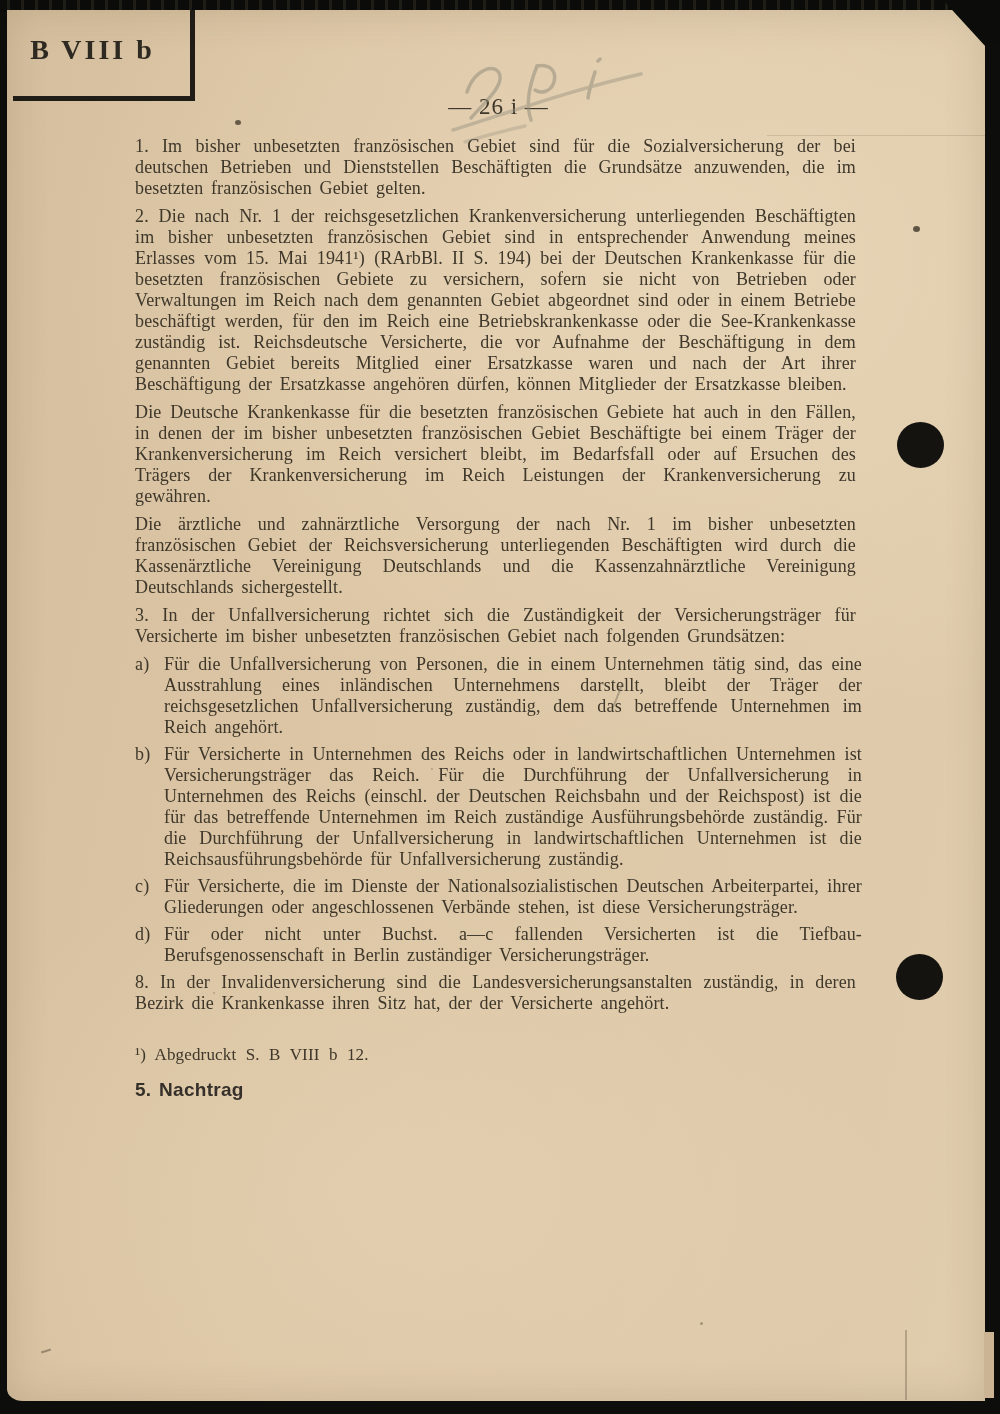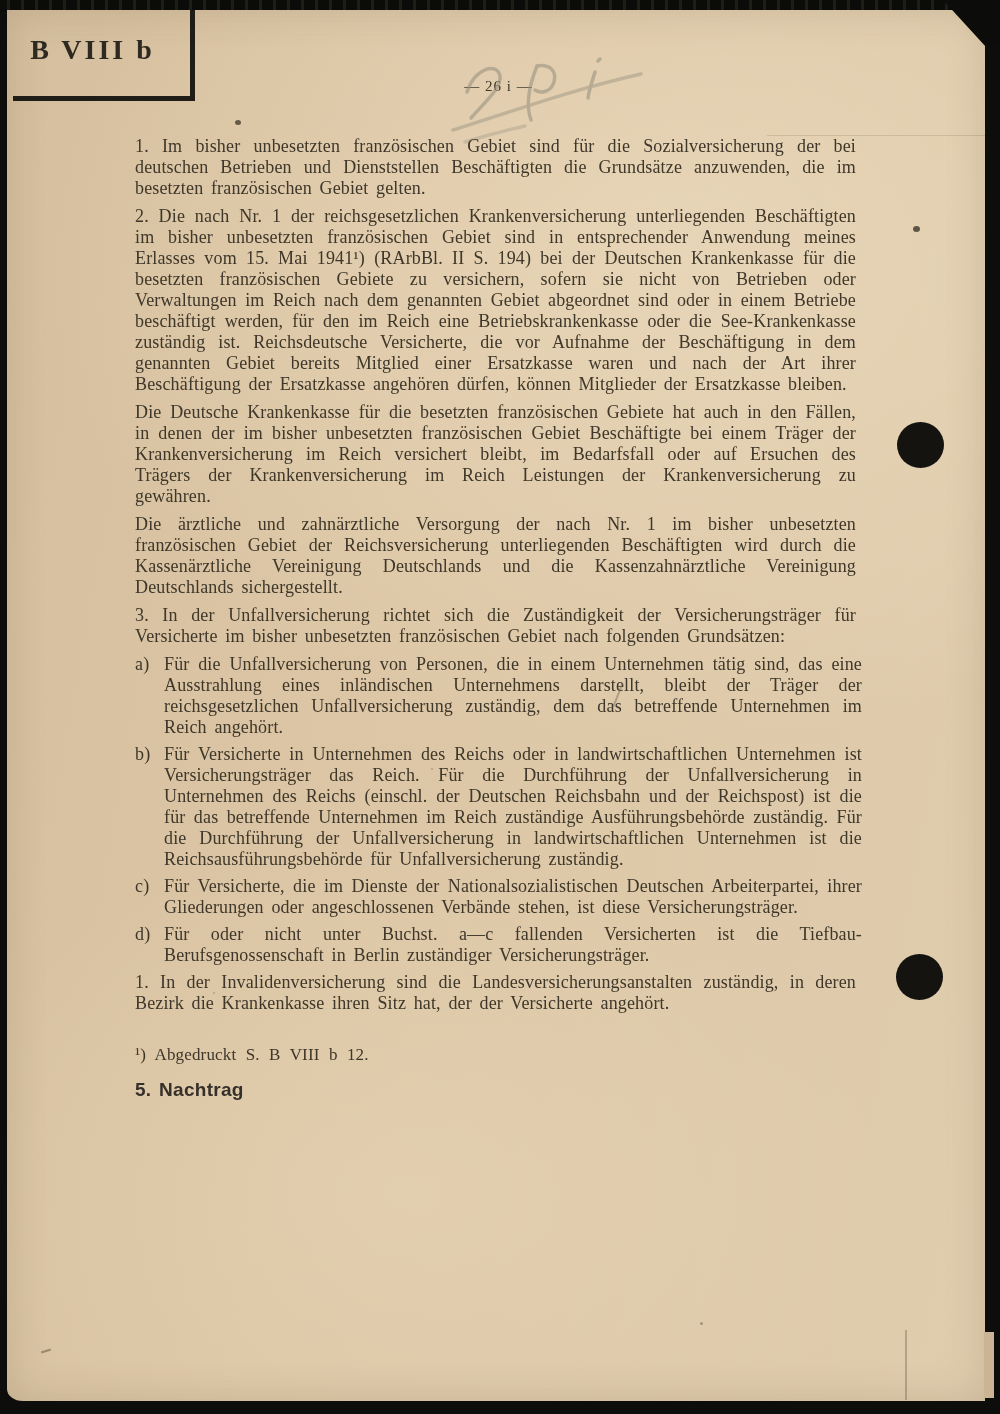--- a/index.html
+++ b/index.html
@@ -49,23 +49,23 @@
     box-sizing: border-box;
   }
   .corner-box span {
     position: absolute; left: 0; right: 18px; top: 24px;
     text-align: center;
     font-weight: bold; font-size: 28px; letter-spacing: 3px;
     color: #2f2a21;
   }
 
   .page-number {
-    position: absolute; left: 128px; top: 68px; width: 727px;
+    position: absolute; left: 128px; top: 84px; width: 727px;
     text-align: center;
-    font-size: 15px; letter-spacing: 1px;
+    font-size: 23px; letter-spacing: 1px;
     color: #3e372a;
   }
 
   .pencil-svg { position: absolute; left: 438px; top: 20px; width: 210px; height: 115px; }
 
   .crease {
     position: absolute; left: 760px; top: 125px; width: 218px; height: 1px;
     background: rgba(70,58,42,0.15);
   }
 
@@ -175,21 +175,21 @@
       </div>
       <div class="item">
         <span class="marker">c)</span>
         <span>Für Versicherte, die im Dienste der Nationalsozialistischen Deutschen Arbeiterpartei, ihrer Gliederungen oder angeschlossenen Verbände stehen, ist diese Versicherungsträger.</span>
       </div>
       <div class="item">
         <span class="marker">d)</span>
         <span>Für oder nicht unter Buchst. a—c fallenden Versicherten ist die Tiefbau-Berufsgenossenschaft in Berlin zuständiger Versicherungsträger.</span>
       </div>
 
-      <p class="para">1. In der Invalidenversicherung sind die Landesversicherungsanstalten zuständig, in deren Bezirk die Krankenkasse ihren Sitz hat, der der Versicherte angehört.</p>
+      <p class="para">8. In der Invalidenversicherung sind die Landesversicherungsanstalten zuständig, in deren Bezirk die Krankenkasse ihren Sitz hat, der der Versicherte angehört.</p>
 
       <div class="footer-block">
         <div class="footnote">¹) Abgedruckt S. B VIII b 12.</div>
         <div class="supplement">5. Nachtrag</div>
       </div>
     </div>
 
     <div class="hole hole-1"></div>
     <div class="hole hole-2"></div>
 

